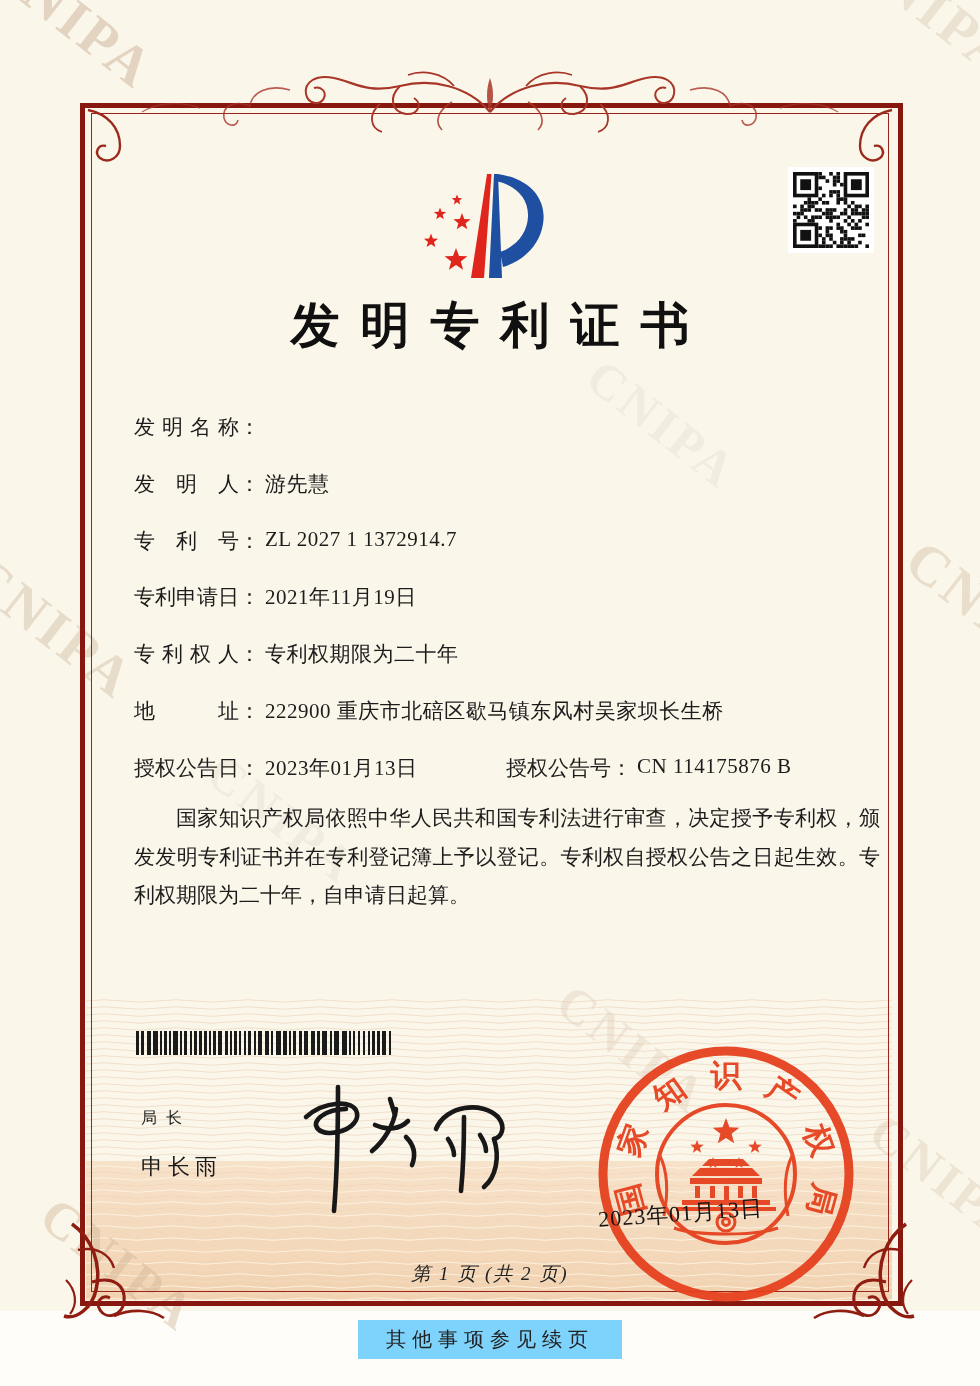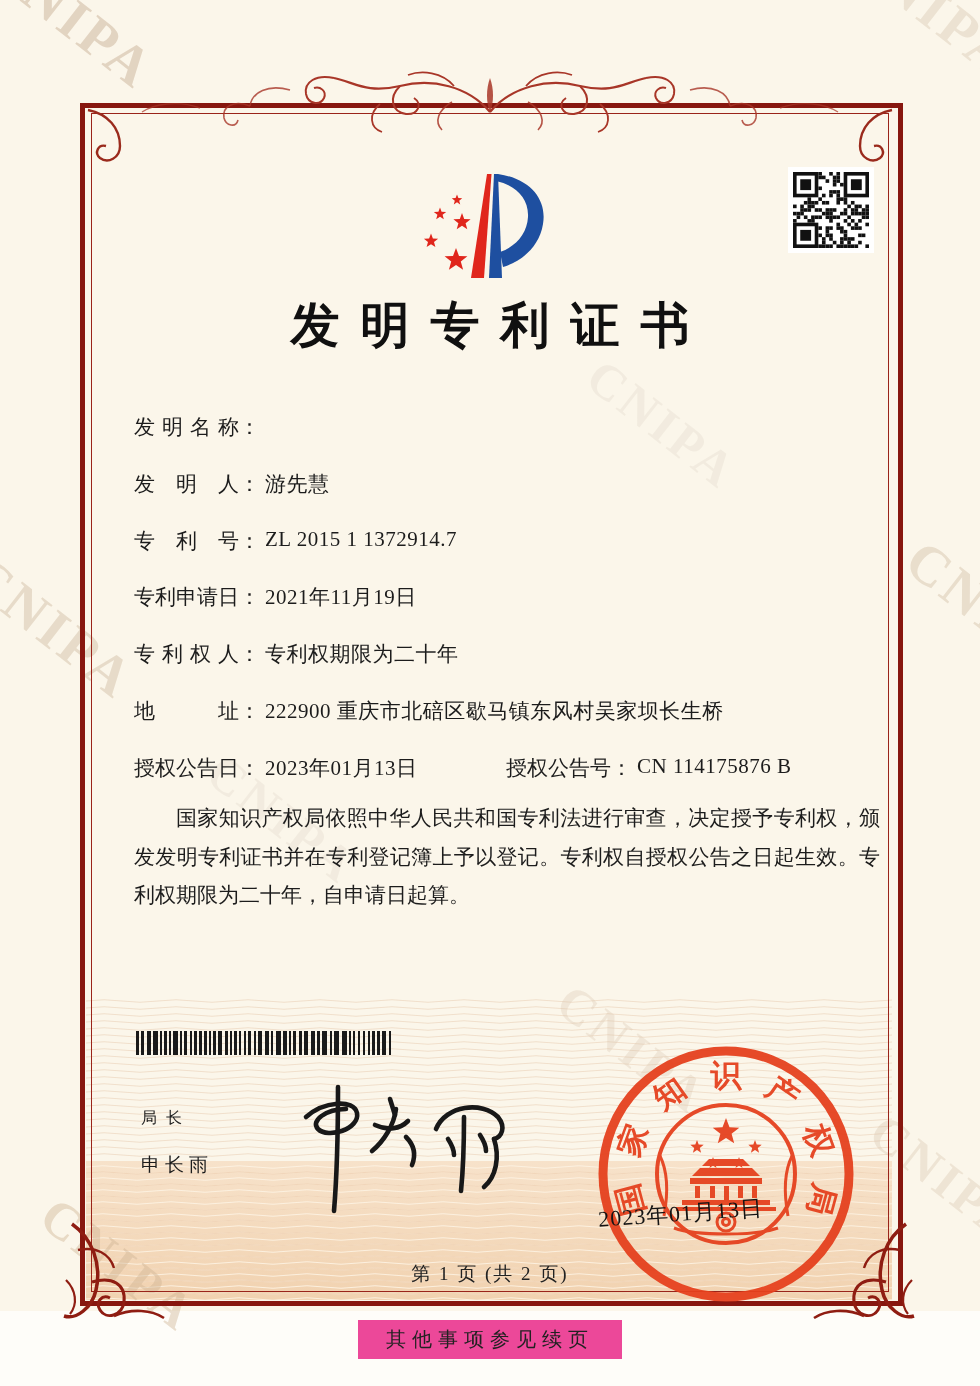--- a/index.html
+++ b/index.html
@@ -40,28 +40,28 @@
   .grant-group{position:absolute;left:372px;top:0;display:flex;}
 
   
   .paras{position:absolute;left:134px;top:799px;width:746px;font-size:21px;line-height:38.5px;
          text-align:justify;}
   .paras p{margin:0;text-indent:2em;}
 
   
   .barcode{position:absolute;left:136px;top:1031px;}
   .director-title{position:absolute;left:141px;top:1108px;font-size:16px;letter-spacing:9px;}
-  .director-name{position:absolute;left:141px;top:1152px;font-size:19px;letter-spacing:5px;}
+  .director-name{position:absolute;left:141px;top:1152px;font-size:22px;letter-spacing:5px;}
   .signature{position:absolute;left:268px;top:1075px;}
   .seal{position:absolute;left:588px;top:1036px;}
   .seal-date{position:absolute;left:598px;top:1197px;width:220px;font-size:22px;letter-spacing:1px;
              color:#141414;transform:rotate(-4deg);}
   .page-number{position:absolute;left:0;top:1261px;width:100%;text-align:center;font-size:19px;
-               letter-spacing:2px;color:#222;}
-  .continuation{position:absolute;left:50%;top:1320px;transform:translateX(-50%);background:#ec4899;
+               letter-spacing:2px;color:#222;font-style:italic;}
+  .continuation{position:absolute;left:50%;top:1320px;transform:translateX(-50%);background:#7dd3fc;
                 padding:6px 28px;font-size:20px;letter-spacing:6px;color:#222;}
 
   
   .ornament-top{position:absolute;left:80px;top:62px;}
   .curl-tl{position:absolute;left:84px;top:106px;}
   .curl-tr{position:absolute;left:826px;top:106px;transform:scaleX(-1);}
   .curl-bl{position:absolute;left:56px;top:1220px;}
   .curl-br{position:absolute;left:802px;top:1220px;transform:scaleX(-1);}
 </style>
 </head>
@@ -373,21 +373,21 @@
       <span class="colon">：</span>
       <span class="fval">游先慧</span>
   </div>
   <div class="row" style="top:527px">
     <span class="jlabel">
         <span>专</span>
         <span>利</span>
         <span>号</span>
       </span>
       <span class="colon">：</span>
-      <span class="fval">ZL 2015 1 1372914.7</span>
+      <span class="fval">ZL 2027 1 1372914.7</span>
   </div>
   <div class="row" style="top:583px">
     <span class="jlabel">
         <span>专</span>
         <span>利</span>
         <span>申</span>
         <span>请</span>
         <span>日</span>
       </span>
       <span class="colon">：</span>

